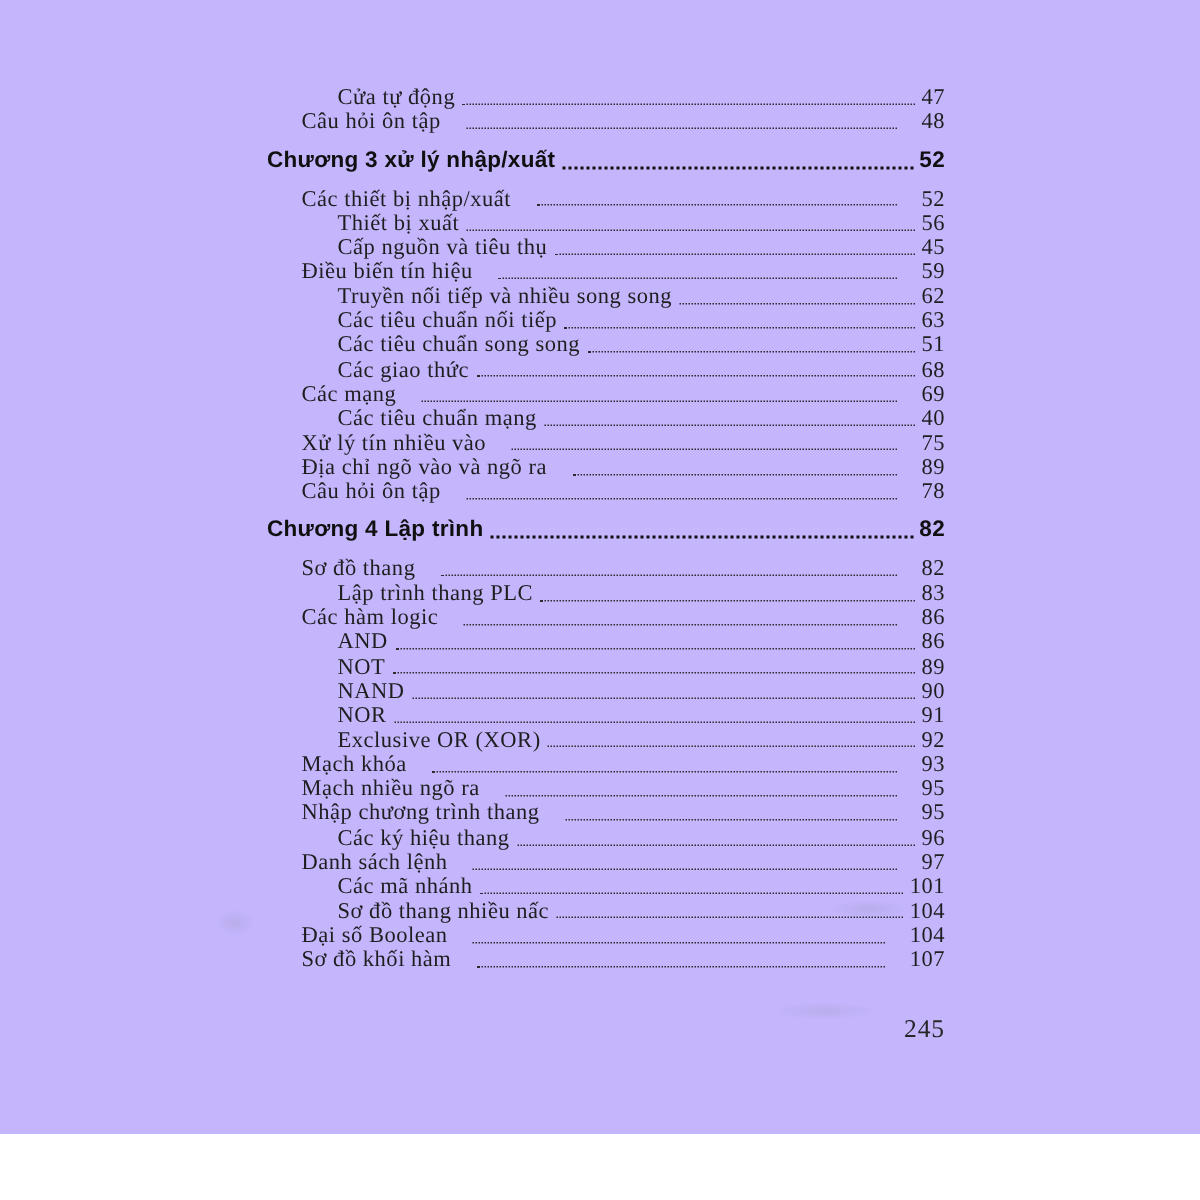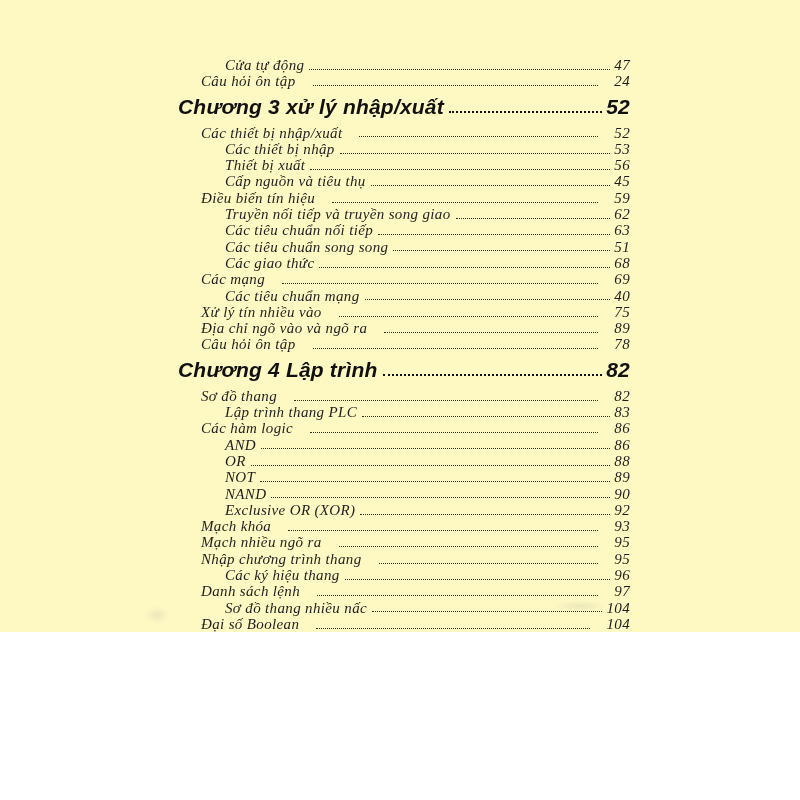--- a/index.html
+++ b/index.html
@@ -3,43 +3,42 @@
 <meta charset="utf-8">
 <style>
   html, body { margin: 0; padding: 0; }
   body {
     width: 800px; height: 800px;
     background: #ffffff;
     font-family: "Liberation Serif", "DejaVu Serif", serif;
   }
   .sheet {
     position: relative;
-    width: 800px; height: 632px;
-    background: #fef9c3;
+    width: 800px; height: 756px;
+    background: #c4b5fd;
     overflow: hidden;
-    font-style: italic;
   }
   .toc {
     padding: 57px 170px 0 178px;
   }
   .entry {
     display: flex;
     align-items: baseline;
     height: 16.3px;
     line-height: 16.3px;
     font-size: 15px;
     color: #1e1e1e;
     letter-spacing: 0.35px;
   }
   .entry.lvl1 { padding-left: 23px; gap: 12px; }
   .entry.lvl2 { padding-left: 47px; }
   .entry.chapter {
     font-family: "Liberation Sans", "DejaVu Sans", sans-serif;
     font-weight: 700;
-    font-size: 21px;
+    font-size: 15px;
     height: 20px;
     line-height: 20px;
     margin: 7px 0 8px 0;
     color: #101010;
     letter-spacing: 0.2px;
   }
   .label { white-space: nowrap; }
   .leader {
     flex: 1 1 auto;
     min-width: 12px;
@@ -76,54 +75,49 @@
 <div class="sheet">
   <div class="toc" id="toc">
       <div class="entry lvl2">
     <span class="label">Cửa tự động</span>
     <span class="leader"></span>
     <span class="pagenum">47</span>
   </div>
       <div class="entry lvl1">
     <span class="label">Câu hỏi ôn tập</span>
     <span class="leader"></span>
-    <span class="pagenum">24</span>
+    <span class="pagenum">48</span>
   </div>
       <div class="entry chapter">
     <span class="label">Chương 3 xử lý nhập/xuất</span>
     <span class="leader"></span>
     <span class="pagenum">52</span>
   </div>
       <div class="entry lvl1">
     <span class="label">Các thiết bị nhập/xuất</span>
     <span class="leader"></span>
     <span class="pagenum">52</span>
   </div>
       <div class="entry lvl2">
-    <span class="label">Các thiết bị nhập</span>
-    <span class="leader"></span>
-    <span class="pagenum">53</span>
-  </div>
-      <div class="entry lvl2">
     <span class="label">Thiết bị xuất</span>
     <span class="leader"></span>
     <span class="pagenum">56</span>
   </div>
       <div class="entry lvl2">
     <span class="label">Cấp nguồn và tiêu thụ</span>
     <span class="leader"></span>
     <span class="pagenum">45</span>
   </div>
       <div class="entry lvl1">
     <span class="label">Điều biến tín hiệu</span>
     <span class="leader"></span>
     <span class="pagenum">59</span>
   </div>
       <div class="entry lvl2">
-    <span class="label">Truyền nối tiếp và truyền song giao</span>
+    <span class="label">Truyền nối tiếp và nhiều song song</span>
     <span class="leader"></span>
     <span class="pagenum">62</span>
   </div>
       <div class="entry lvl2">
     <span class="label">Các tiêu chuẩn nối tiếp</span>
     <span class="leader"></span>
     <span class="pagenum">63</span>
   </div>
       <div class="entry lvl2">
     <span class="label">Các tiêu chuẩn song song</span>
@@ -179,35 +173,35 @@
     <span class="label">Các hàm logic</span>
     <span class="leader"></span>
     <span class="pagenum">86</span>
   </div>
       <div class="entry lvl2">
     <span class="label">AND</span>
     <span class="leader"></span>
     <span class="pagenum">86</span>
   </div>
       <div class="entry lvl2">
-    <span class="label">OR</span>
-    <span class="leader"></span>
-    <span class="pagenum">88</span>
-  </div>
-      <div class="entry lvl2">
     <span class="label">NOT</span>
     <span class="leader"></span>
     <span class="pagenum">89</span>
   </div>
       <div class="entry lvl2">
     <span class="label">NAND</span>
     <span class="leader"></span>
     <span class="pagenum">90</span>
   </div>
       <div class="entry lvl2">
+    <span class="label">NOR</span>
+    <span class="leader"></span>
+    <span class="pagenum">91</span>
+  </div>
+      <div class="entry lvl2">
     <span class="label">Exclusive OR (XOR)</span>
     <span class="leader"></span>
     <span class="pagenum">92</span>
   </div>
       <div class="entry lvl1">
     <span class="label">Mạch khóa</span>
     <span class="leader"></span>
     <span class="pagenum">93</span>
   </div>
       <div class="entry lvl1">
@@ -222,20 +216,25 @@
   </div>
       <div class="entry lvl2">
     <span class="label">Các ký hiệu thang</span>
     <span class="leader"></span>
     <span class="pagenum">96</span>
   </div>
       <div class="entry lvl1">
     <span class="label">Danh sách lệnh</span>
     <span class="leader"></span>
     <span class="pagenum">97</span>
+  </div>
+      <div class="entry lvl2">
+    <span class="label">Các mã nhánh</span>
+    <span class="leader"></span>
+    <span class="pagenum">101</span>
   </div>
       <div class="entry lvl2">
     <span class="label">Sơ đồ thang nhiều nấc</span>
     <span class="leader"></span>
     <span class="pagenum">104</span>
   </div>
       <div class="entry lvl1">
     <span class="label">Đại số Boolean</span>
     <span class="leader"></span>
     <span class="pagenum">104</span>

